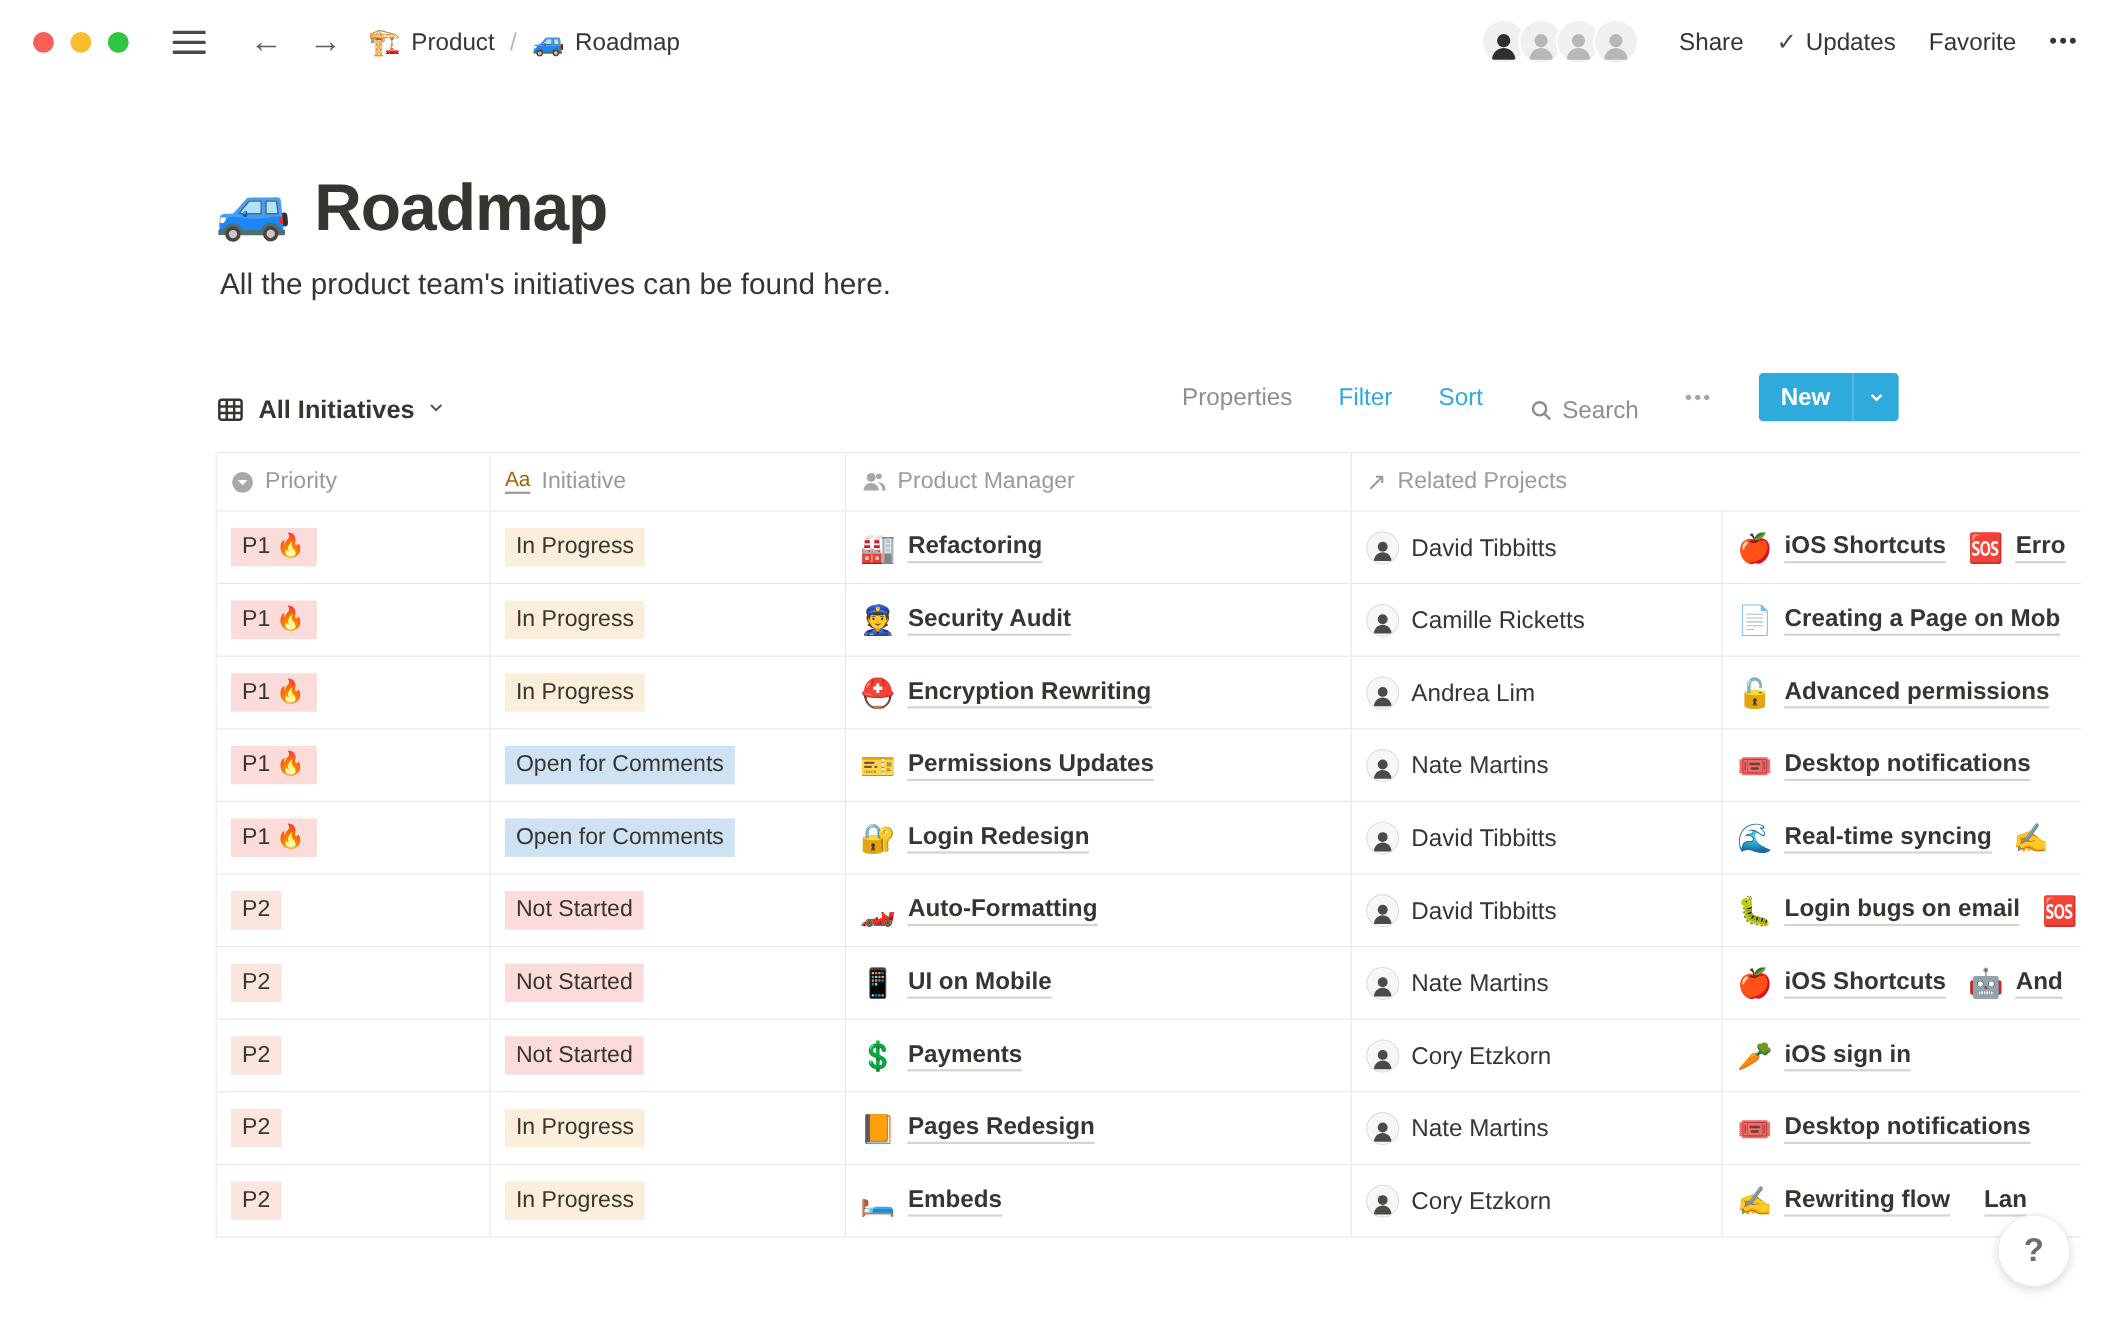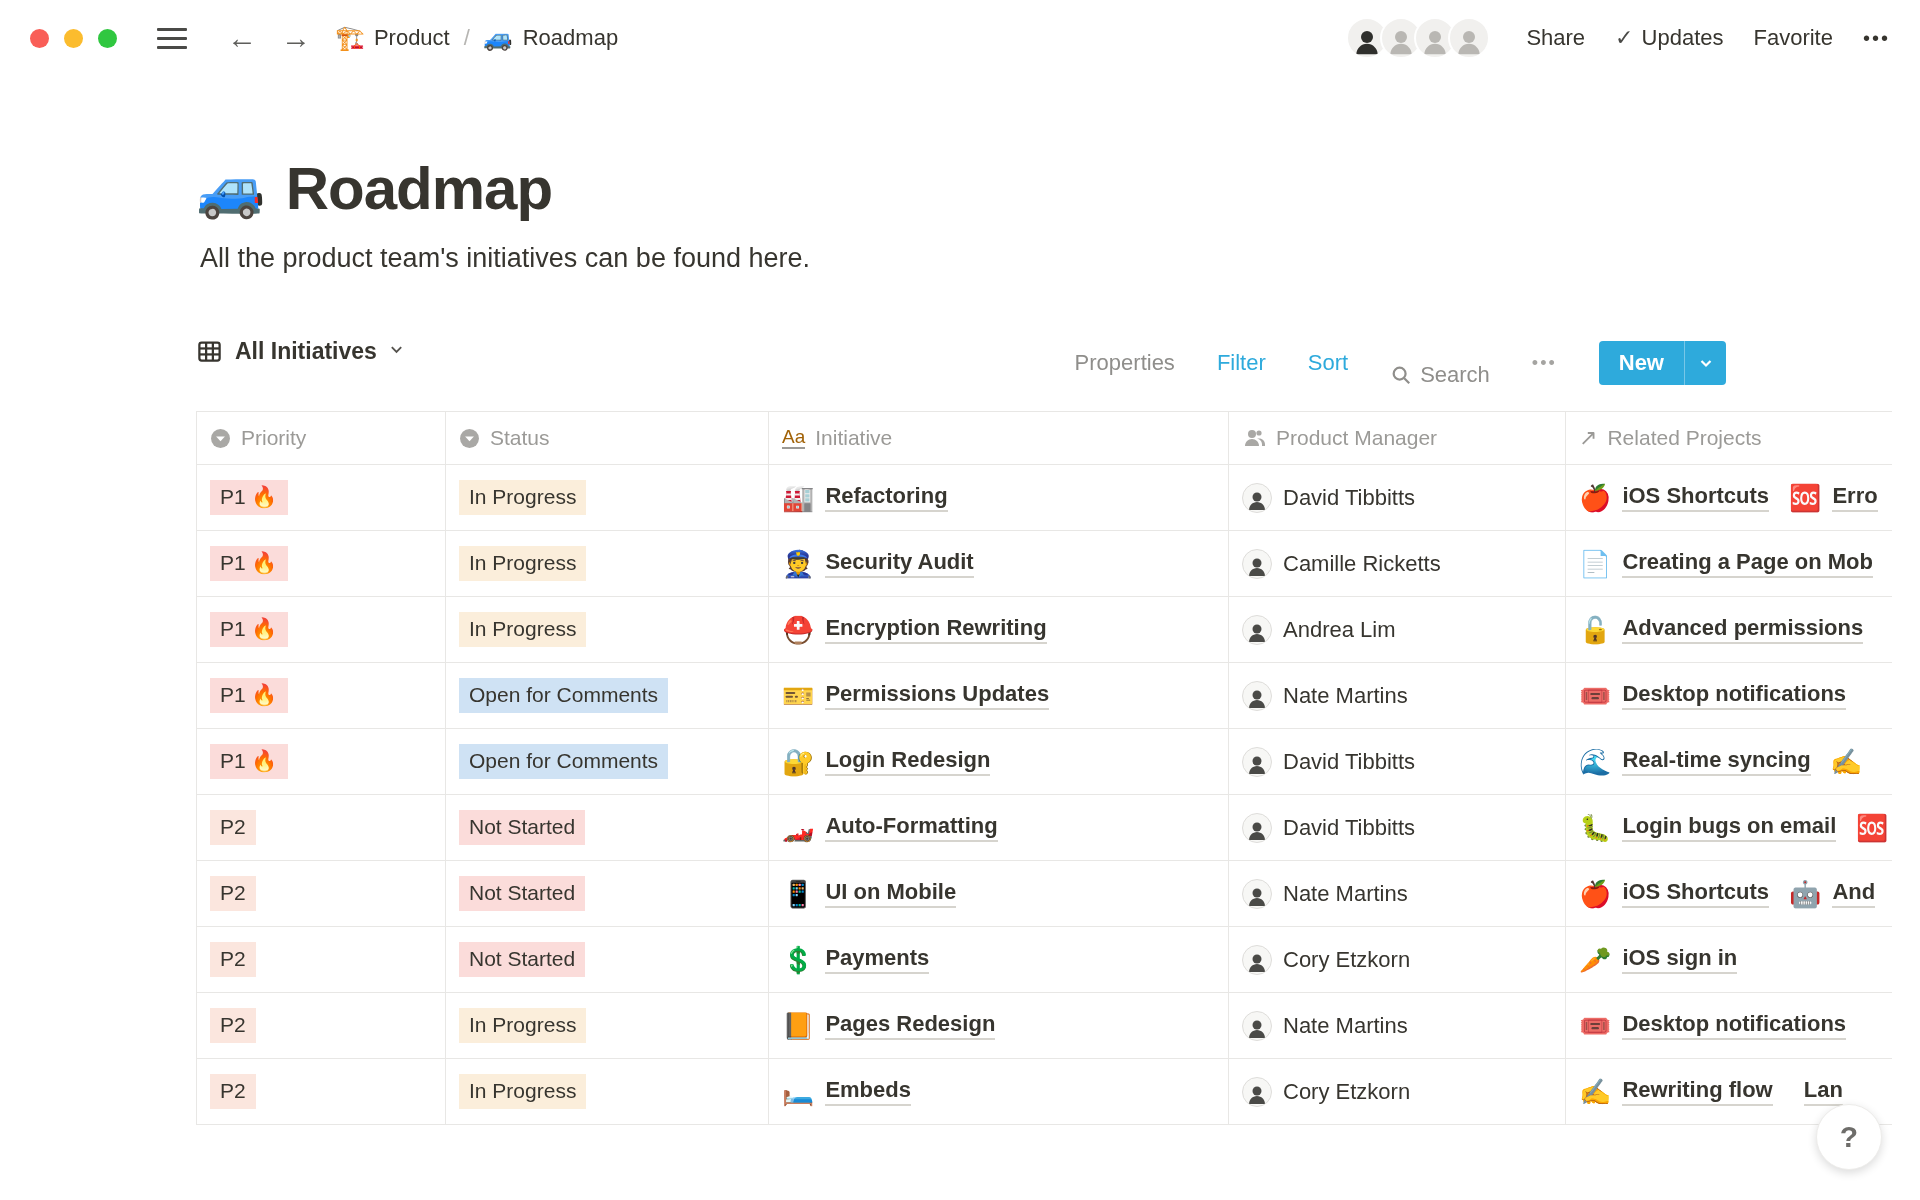--- a/index.html
+++ b/index.html
@@ -28,21 +28,21 @@
   .check { font-size:22px; color:#4A4A47; }
   .tb-dots { font-size:20px; letter-spacing:2px; cursor:pointer; }
 
   
   .title-row { margin:78px 0 0 196px; display:flex; align-items:center; gap:20px; }
   .title-row .emo { font-size:56px; line-height:1; }
   h1 { font-size:60px; font-weight:700; letter-spacing:-1px; }
   .description { margin:20px 0 0 200px; font-size:27px; color:#37352F; }
 
   
-  .viewbar { margin:64px 0 0 196px; width:1530px; height:48px; display:flex; align-items:flex-start;gap:48px; }
+  .viewbar { margin:64px 0 0 196px; width:1530px; height:48px; display:flex; align-items:flex-end;gap:48px; }
   .view-left { display:flex; align-items:center; gap:12px; cursor:pointer; }
   .view-left .vicon { display:flex; }
   .view-name { font-size:23px; font-weight:700; }
   .view-chev { color:#55534E; }
   .view-right { margin-left:auto; display:flex; align-items:center; gap:42px; font-size:22px; color:#8F8E8B; }
   .vr-link { cursor:pointer; }
   .vr-link.blue { color:var(--accent-blue); }
   .search-group { display:flex; align-items:center; gap:8px; cursor:pointer;margin-top:24px; }
   .vr-dots { letter-spacing:2px; font-size:18px; color:#A5A4A1; cursor:pointer; }
   .new-btn { display:flex; align-items:stretch; background:var(--accent-blue); border-radius:4px;
@@ -213,27 +213,20 @@
 <div class="db-table">
   <div class="grid-row hdr">
     <div class="cell">
       <svg class="hicon-select" viewBox="0 0 20 20">
         <circle cx="10" cy="10" r="9" fill="#A9A8A5"></circle>
           <path d="M5.8 8 L10 12.6 L14.2 8 Z" fill="#fff"></path>
       </svg>
       <span>Priority</span>
     </div>
     <div class="cell">
-      <svg class="hicon-select" viewBox="0 0 20 20">
-        <circle cx="10" cy="10" r="9" fill="#A9A8A5"></circle>
-          <path d="M5.8 8 L10 12.6 L14.2 8 Z" fill="#fff"></path>
-      </svg>
-      <span>Status</span>
-    </div>
-    <div class="cell">
       <span class="hicon-aa">Aa</span>
       <span>Initiative</span>
     </div>
     <div class="cell">
       <svg width="24" height="24" viewBox="0 0 24 24" fill="#A9A8A5">
         <circle cx="10" cy="8" r="4"></circle>
           <path d="M3 20c0-3.9 3.1-7 7-7s7 3.1 7 7z"></path>
         <circle cx="17" cy="7" r="2.6"></circle>
           <path d="M14.8 12.6c2.9.4 5.2 2.9 5.2 6V20h3v-1.5c0-3-2.2-5.5-5-5.9z"></path>
       </svg>

